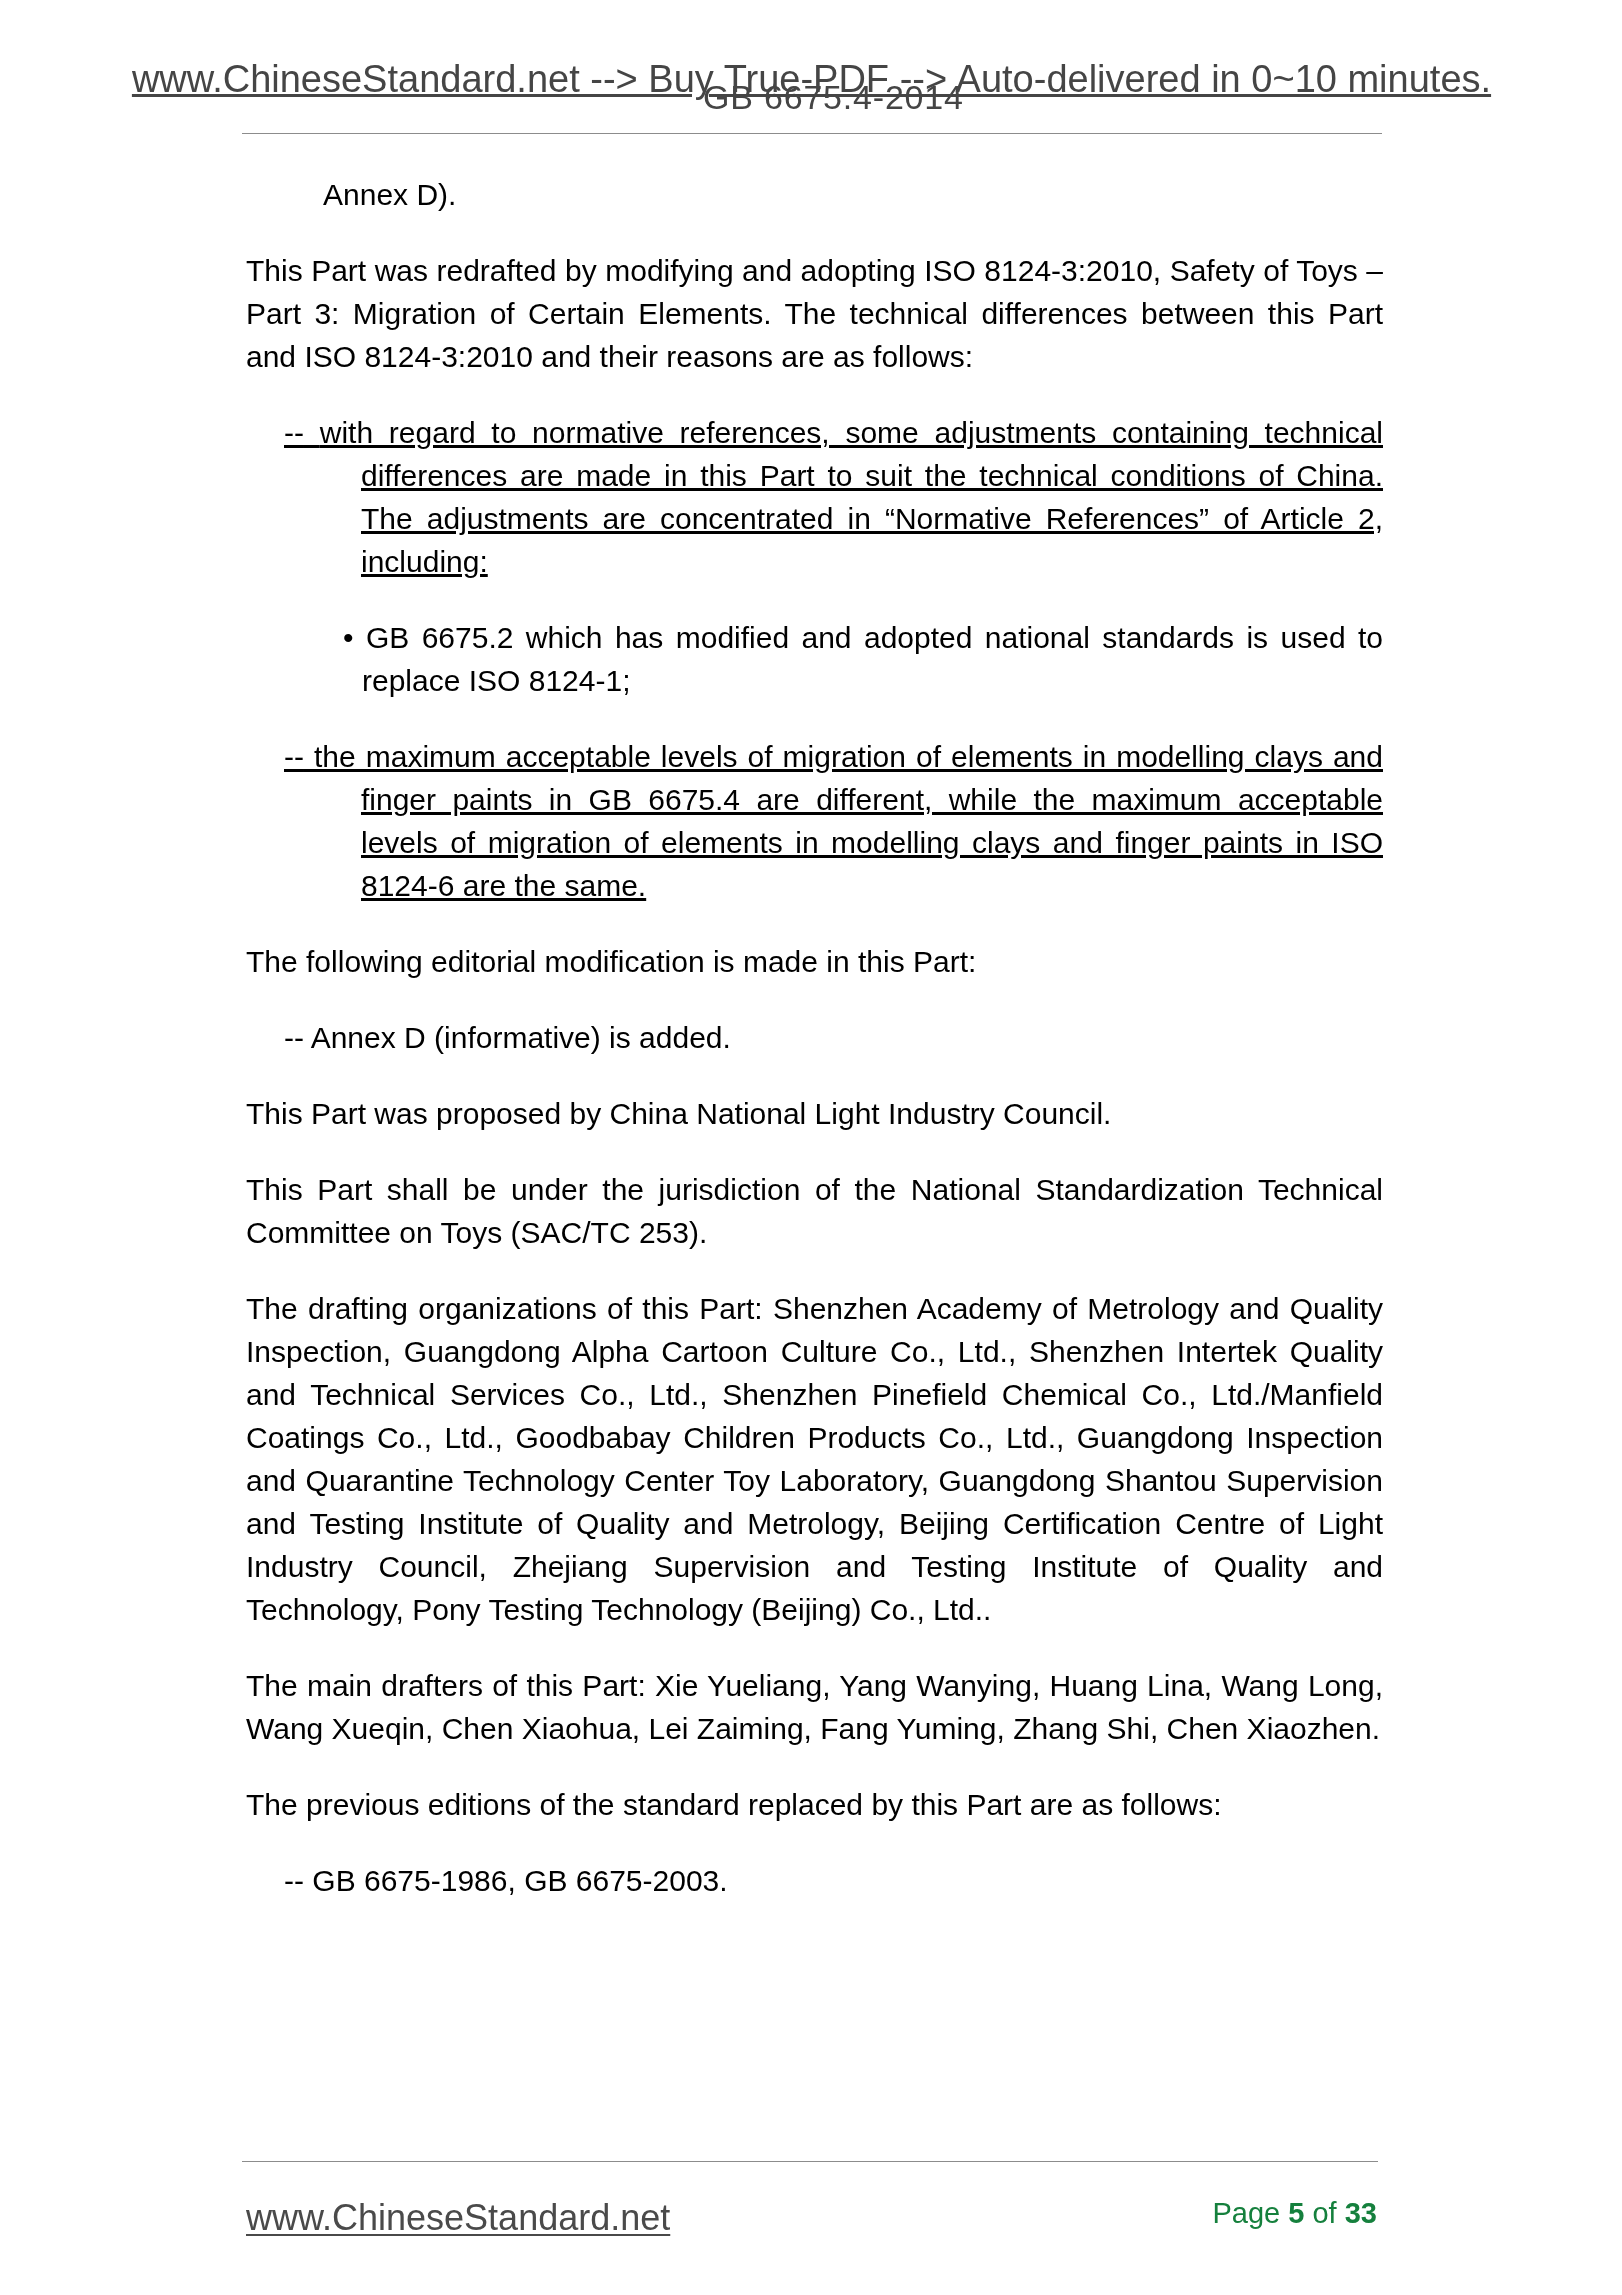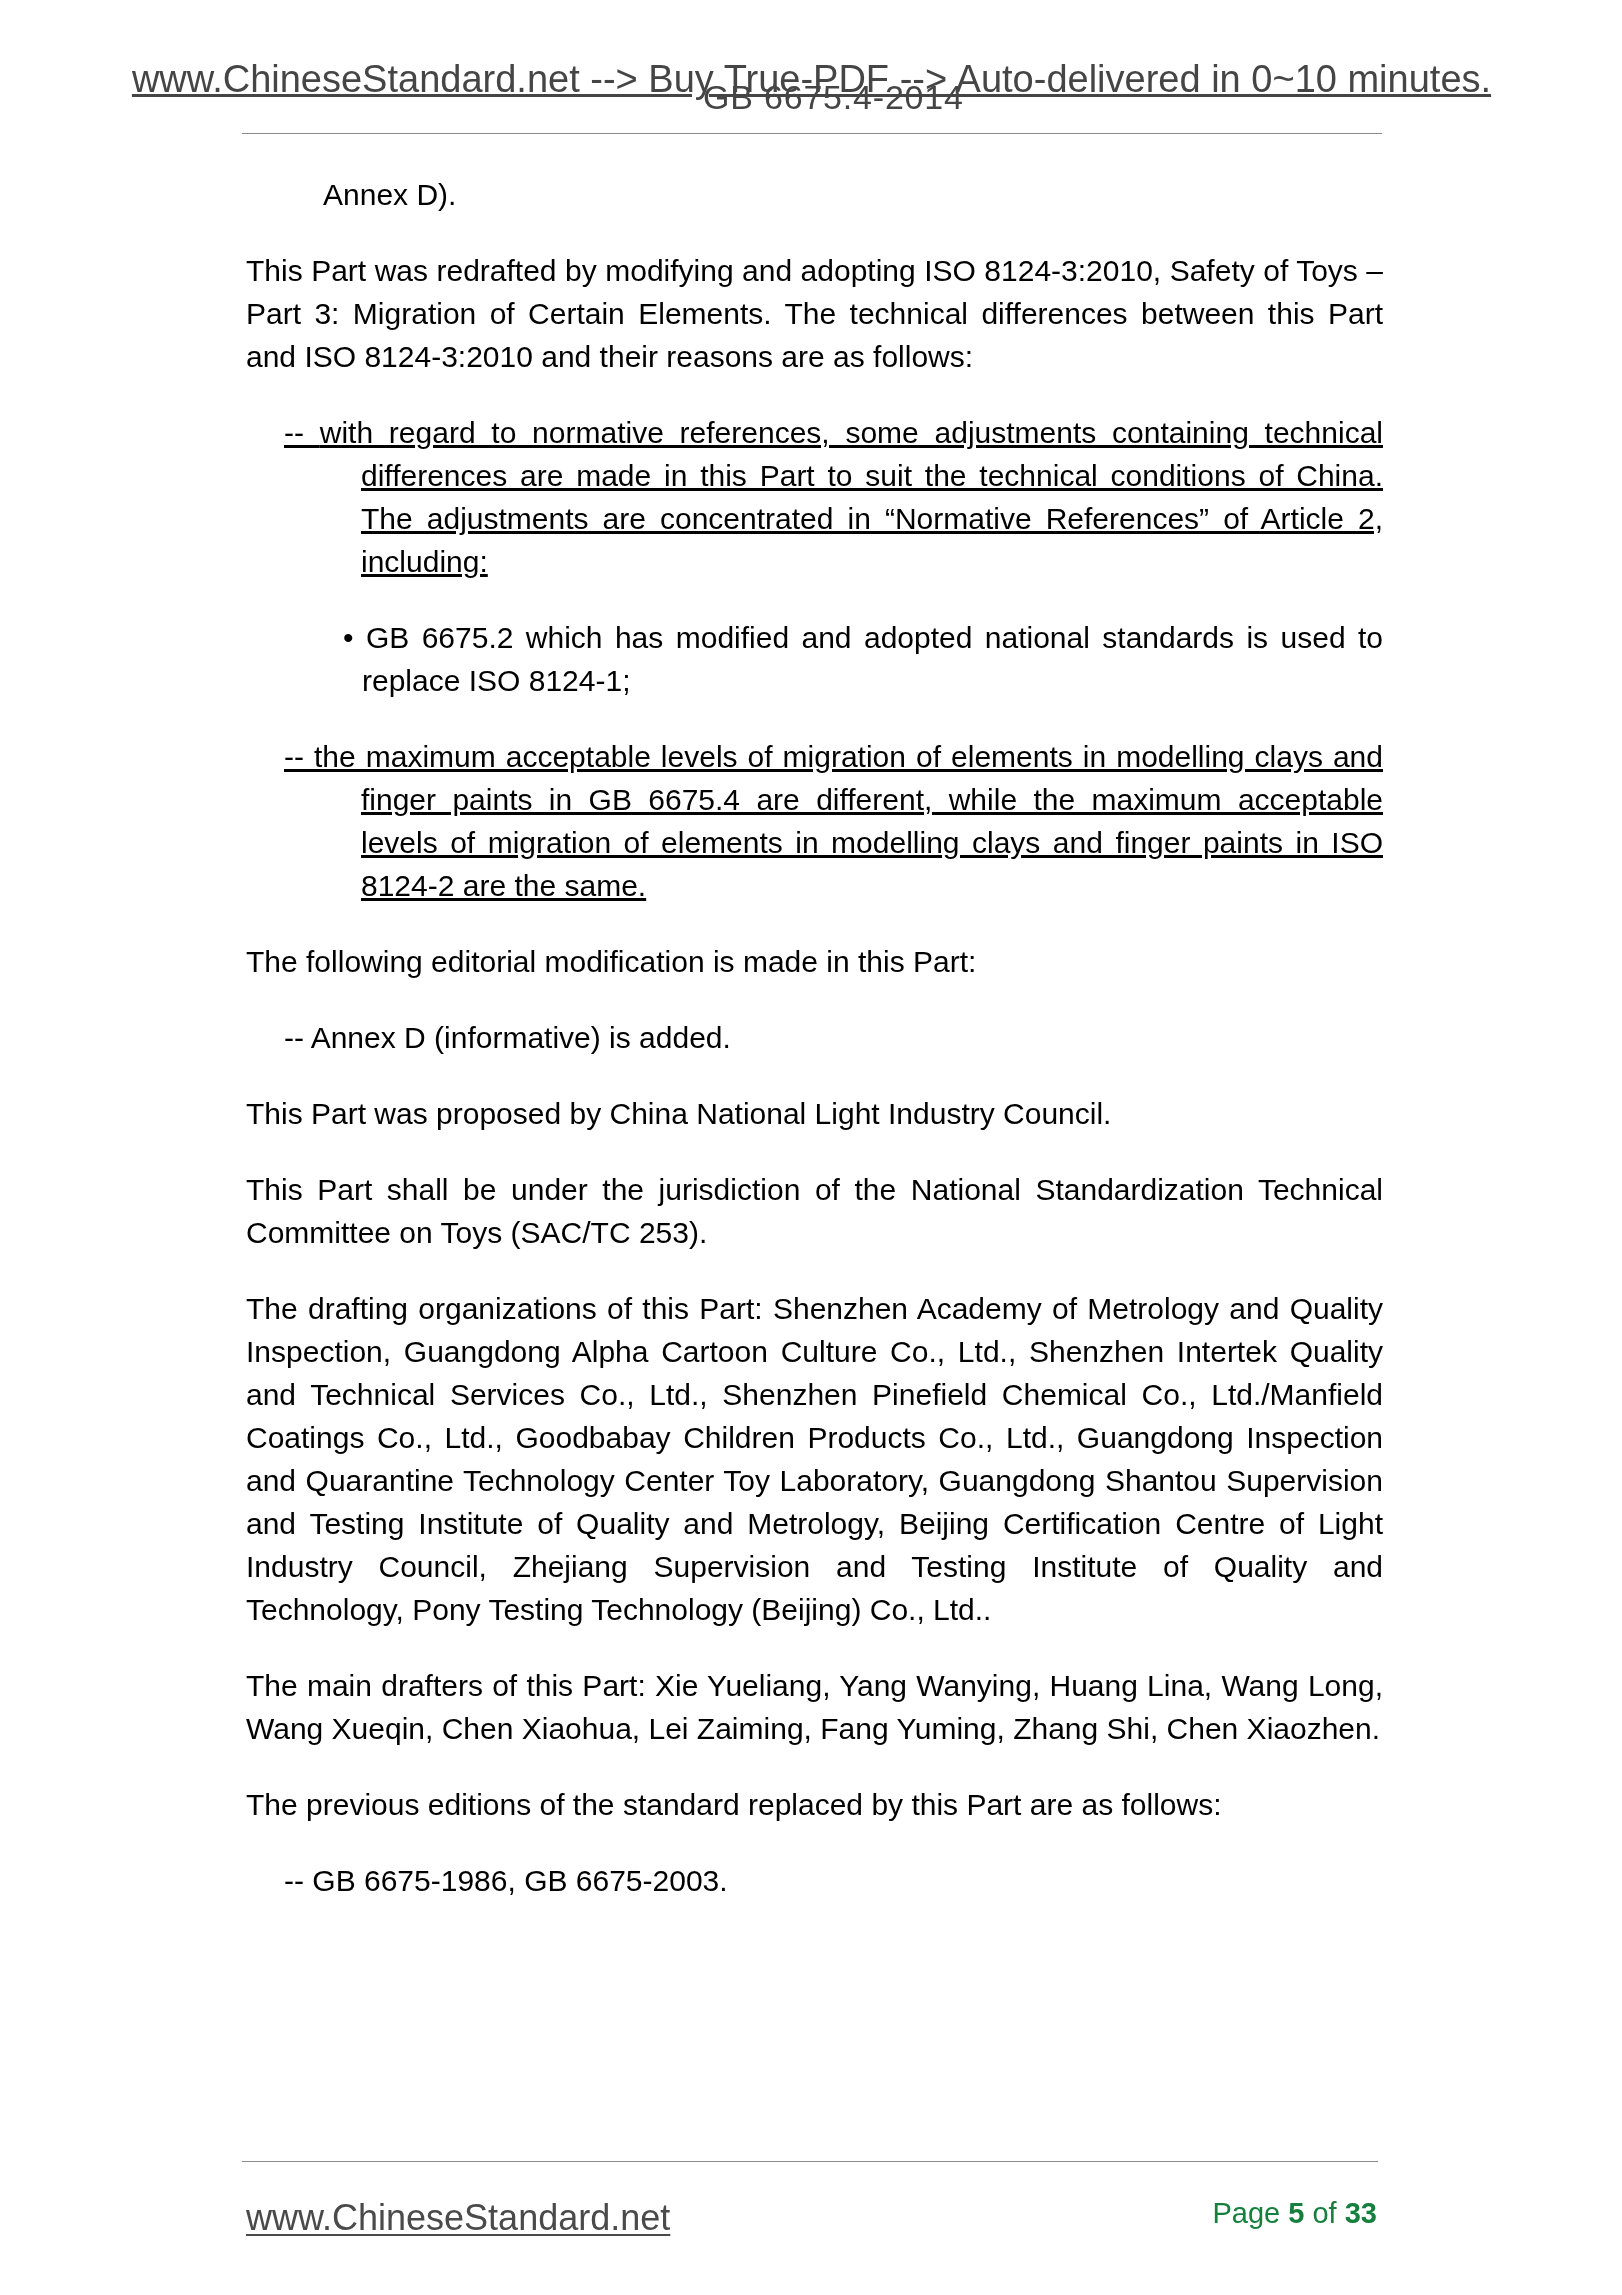--- a/index.html
+++ b/index.html
@@ -37,21 +37,21 @@
 
 <div class="content">
   <p class="cont nojust">Annex D).</p>
   <p>This Part was redrafted by modifying and adopting ISO 8124-3:2010, Safety of Toys – Part 3: Migration of Certain Elements. The technical differences between this Part and ISO 8124-3:2010 and their reasons are as follows:</p>
 
   <p class="dash"><span>--</span> <span>with regard to normative references, some adjustments containing technical differences are made in this Part to suit the technical conditions of China. The adjustments are concentrated in “Normative References” of Article 2, including:</span></p>
 
   <p class="bullet"><span>•</span> <span>GB 6675.2 which has modified and adopted national standards is used to replace ISO 8124-1;</span></p>
 
 
-  <p class="dash"><span>--</span> <span>the maximum acceptable levels of migration of elements in modelling clays and finger paints in GB 6675.4 are different, while the maximum acceptable levels of migration of elements in modelling clays and finger paints in ISO 8124-2 are the same.</span></p>
+  <p class="dash"><span>--</span> <span>the maximum acceptable levels of migration of elements in modelling clays and finger paints in GB 6675.4 are different, while the maximum acceptable levels of migration of elements in modelling clays and finger paints in ISO 8124-6 are the same.</span></p>
 
   <p class="nojust">The following editorial modification is made in this Part:</p>
   <p class="dash-narrow nojust">-- Annex D (informative) is added.</p>
   <p class="nojust">This Part was proposed by China National Light Industry Council.</p>
   <p>This Part shall be under the jurisdiction of the National Standardization Technical Committee on Toys (SAC/TC 253).</p>
   <p>The drafting organizations of this Part: Shenzhen Academy of Metrology and Quality Inspection, Guangdong Alpha Cartoon Culture Co., Ltd., Shenzhen Intertek Quality and Technical Services Co., Ltd., Shenzhen Pinefield Chemical Co., Ltd./Manfield Coatings Co., Ltd., Goodbabay Children Products Co., Ltd., Guangdong Inspection and Quarantine Technology Center Toy Laboratory, Guangdong Shantou Supervision and Testing Institute of Quality and Metrology, Beijing Certification Centre of Light Industry Council, Zhejiang Supervision and Testing Institute of Quality and Technology, Pony Testing Technology (Beijing) Co., Ltd..</p>
   <p>The main drafters of this Part: Xie Yueliang, Yang Wanying, Huang Lina, Wang Long, Wang Xueqin, Chen Xiaohua, Lei Zaiming, Fang Yuming, Zhang Shi, Chen Xiaozhen.</p>
   <p class="nojust">The previous editions of the standard replaced by this Part are as follows:</p>
   <p class="dash-narrow nojust">-- GB 6675-1986, GB 6675-2003.</p>
 </div>

